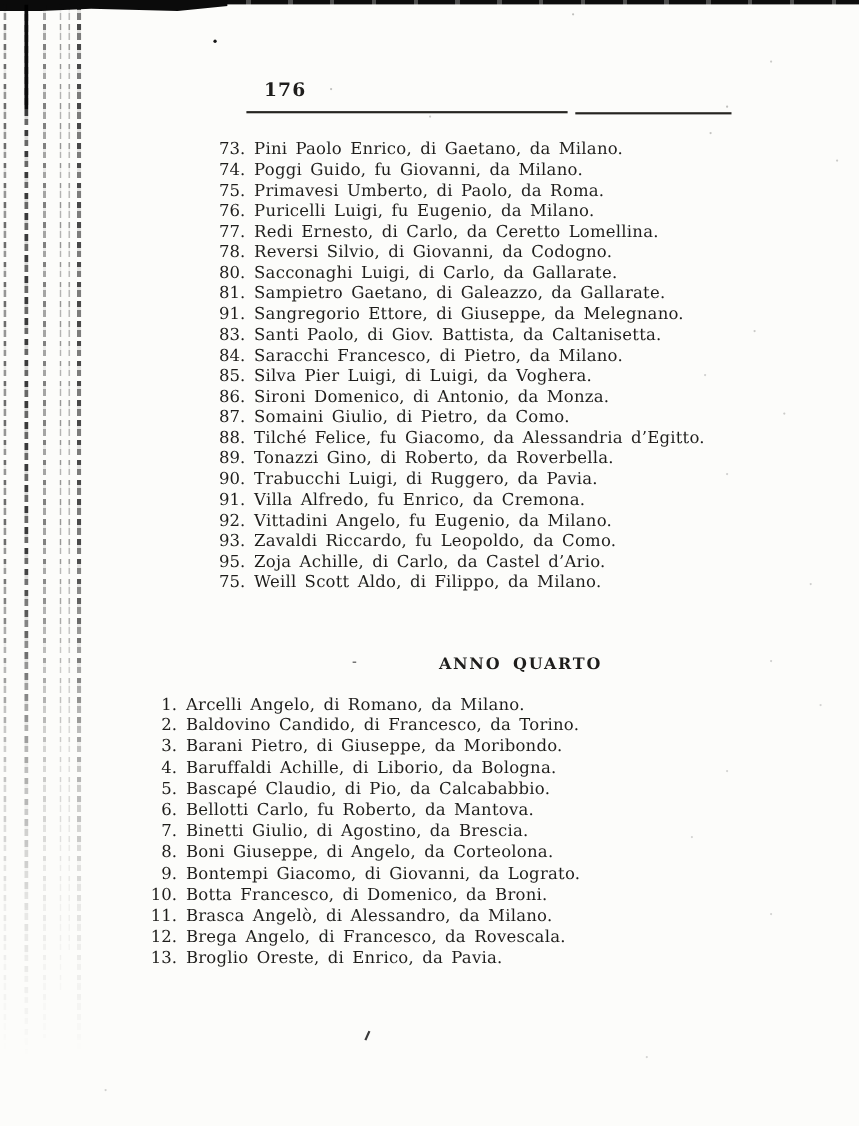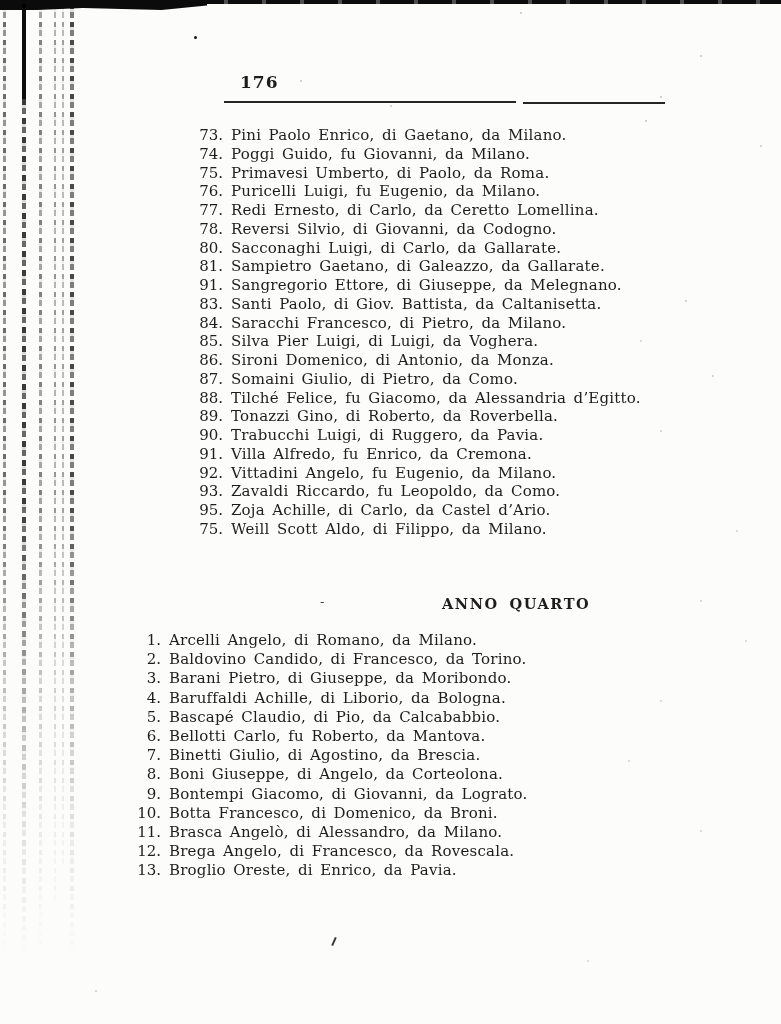--- a/index.html
+++ b/index.html
@@ -81,21 +81,20 @@
   .row { white-space: nowrap; font-size: 15px; }
   .list-1 .row { height: 18.75px; line-height: 18.75px; padding-left: 180px; }
   .list-2 .row { height: 19.2px;  line-height: 19.2px;  padding-left: 118px; }
   .num { display: inline-block; width: 27px; text-align: right; margin-right: 8px; }
   .txt { letter-spacing: .2px; word-spacing: 2.5px; }
 
   .section-heading {
     position: absolute; left: 399px; top: 595px;
     font-size: 14.5px; font-weight: bold; letter-spacing: 1.6px;
     word-spacing: 4px;
-    margin-left: 43px;
   }
   .heading-mark {
     position: absolute; left: 320px; top: 594px;
     font-size: 13px; color: #444;
   }
 </style>
 </head>
 <body>
 
 <div class="scan-top-line"></div>

